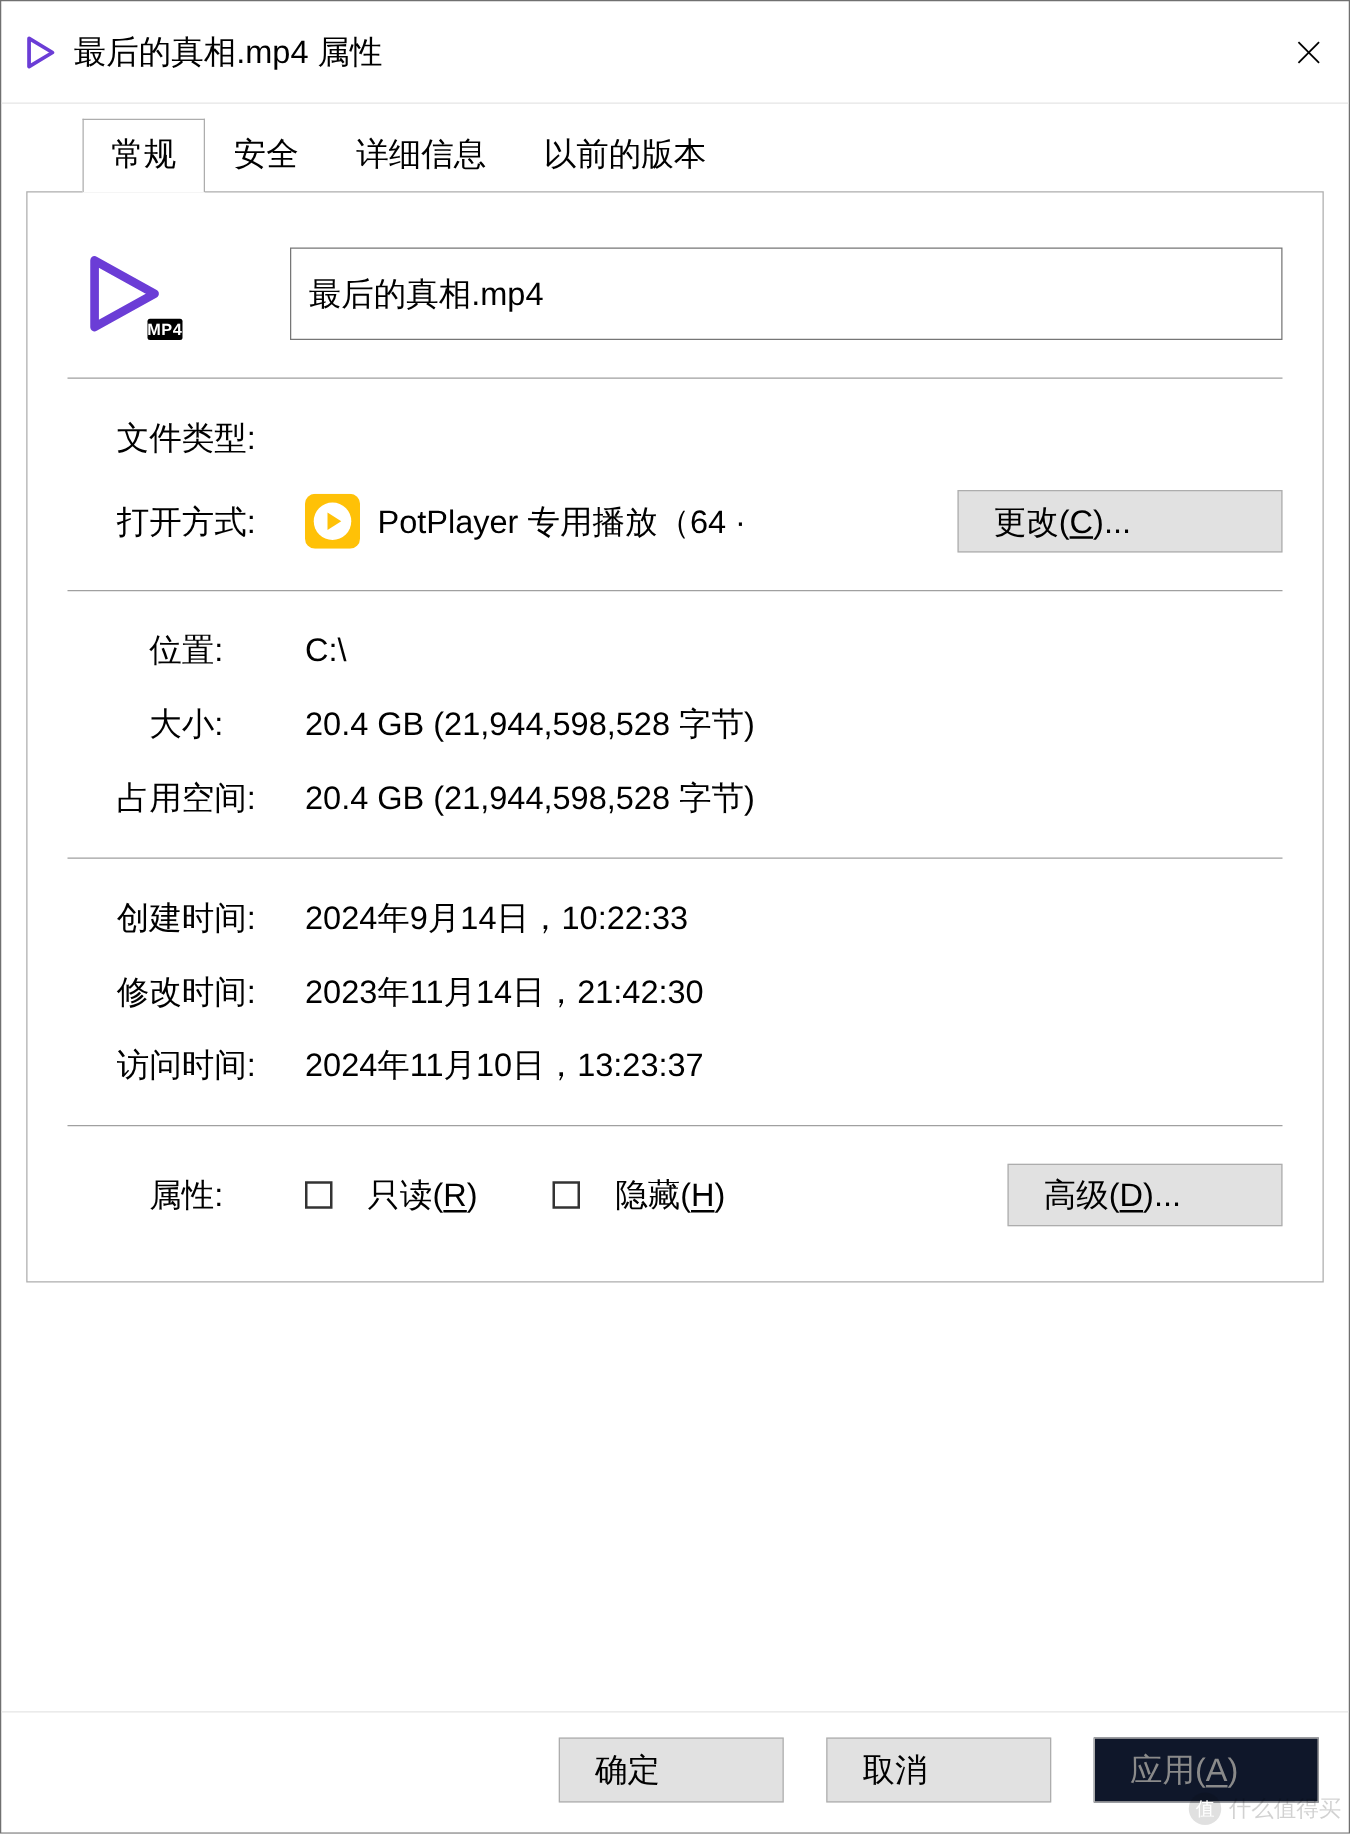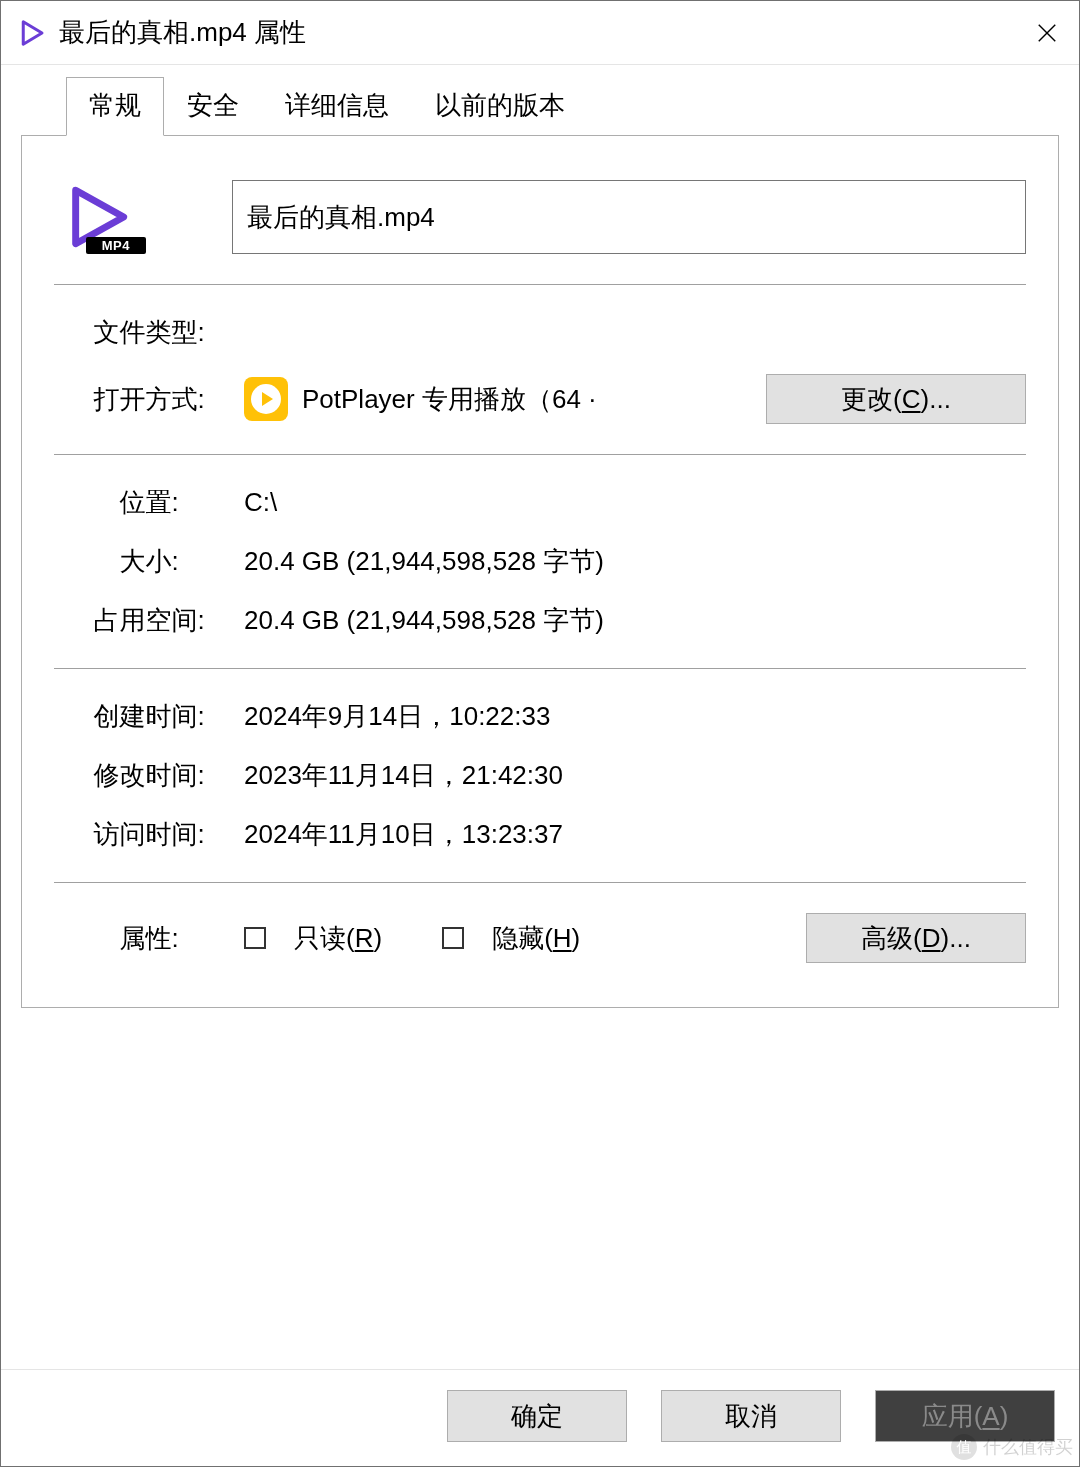--- a/index.html
+++ b/index.html
@@ -14,21 +14,21 @@
     width: 1080px;
     height: 1467px;
     border: 1px solid #707070;
     background: #fff;
     display: flex;
     flex-direction: column;
     position: relative;
   }
   
   .titlebar {
-    height: 64px;
+    height: 82px;
     display: flex;
     align-items: center;
     padding: 0 0 0 14px;
     border-bottom: 1px solid #e5e5e5;
   }
   .titlebar .file-mini-icon {
     width: 34px; height: 34px;
     margin-right: 10px;
     display: flex; align-items: center; justify-content: center;
   }
@@ -85,21 +85,21 @@
     flex: 1;
   }
   .filename-row .big-icon {
     width: 86px; height: 70px;
     display:flex; align-items:center; justify-content:center;
     position:relative;
   }
   .filename-row .big-icon .mp4-badge{
     position:absolute; right:-6px; bottom:-2px;
     background:#000; color:#fff; font-size:13px; font-weight:bold;
-    padding:1px 16px; border-radius:2px; letter-spacing:0.5px;
+    padding:1px 0; border-radius:2px; letter-spacing:0.5px;
   }
   .filename-row .right {
     flex:1; display:flex; margin-left: 24px;
   }
   .filename-input {
     flex:1; height: 74px; font-size: 26px;
     border: 1px solid #767676; padding: 0 14px;
     outline: none; background:#fff;
   }
   .sep {
@@ -127,42 +127,42 @@
   }
   .open-with-text { font-size:26px; white-space:nowrap; overflow:hidden; }
   .btn {
     height: 50px;
     min-width: 180px;
     padding: 0 28px;
     font-size: 26px;
     border: 1px solid #adadad;
     background: #e1e1e1;
     cursor: pointer;
-    display:flex; align-items:center; justify-content:center;
+    display:flex; align-items:center; 
   }
   .change-btn { width: 260px; margin-left: 8px; }
   .adv-btn { width: 220px; margin-left:auto; }
   .attrs-row { align-items:center; }
   .chk {
     display:flex; align-items:center; gap:28px; font-size:26px;
     margin-right: 60px; cursor:pointer;
   }
   .chk-box {
     width:22px; height:22px; border:2px solid #333; background:#fff;
   }
   .underline { text-decoration: underline; text-underline-offset: 3px; }
   
   .footer {
     margin-top:auto;
     display:flex; justify-content:flex-end; gap:34px;
     padding: 20px 24px 24px 24px;
     border-top: 1px solid #e5e5e5;
   }
   .footer .btn { width: 180px; height: 52px; }
-  .footer .btn.disabled { color:#8a8a8a; background:#404040; cursor:default; }
+  .footer .btn.disabled { color:#8a8a8a; background:#0f172a; cursor:default; }
   
   .watermark {
     position:absolute; right:6px; bottom:6px;
     font-size:18px; color:rgba(0,0,0,0.18);
     display:flex; align-items:center; gap:6px;
     pointer-events:none;
   }
   .watermark .circ{
     width:26px;height:26px;border-radius:50%;
     background:rgba(0,0,0,0.12);

